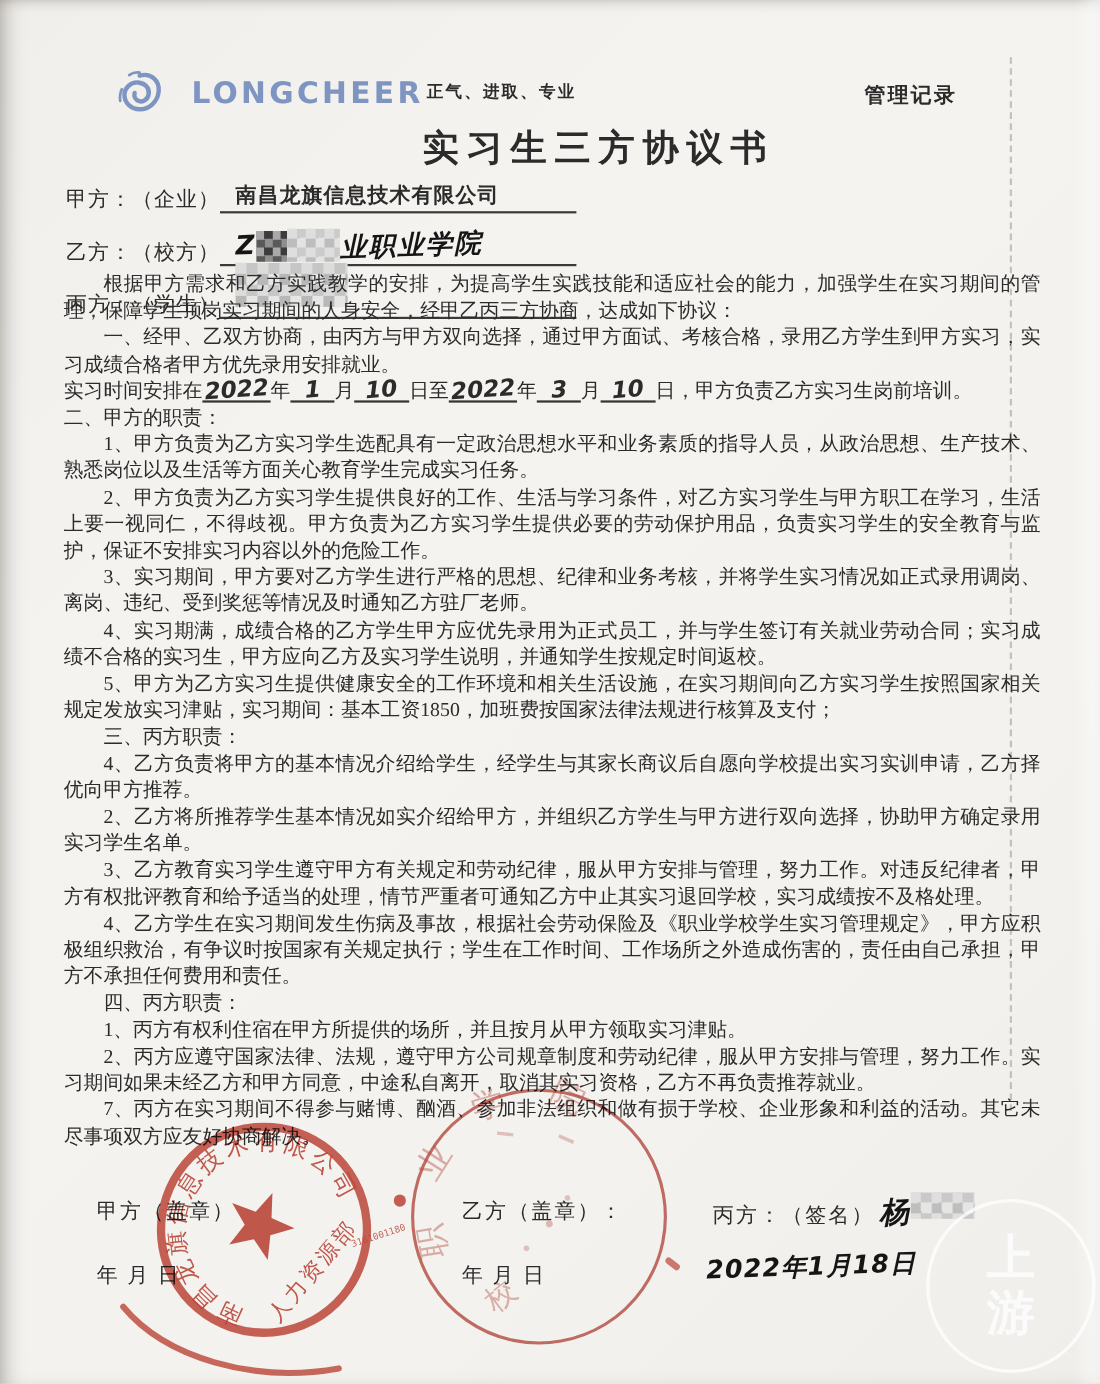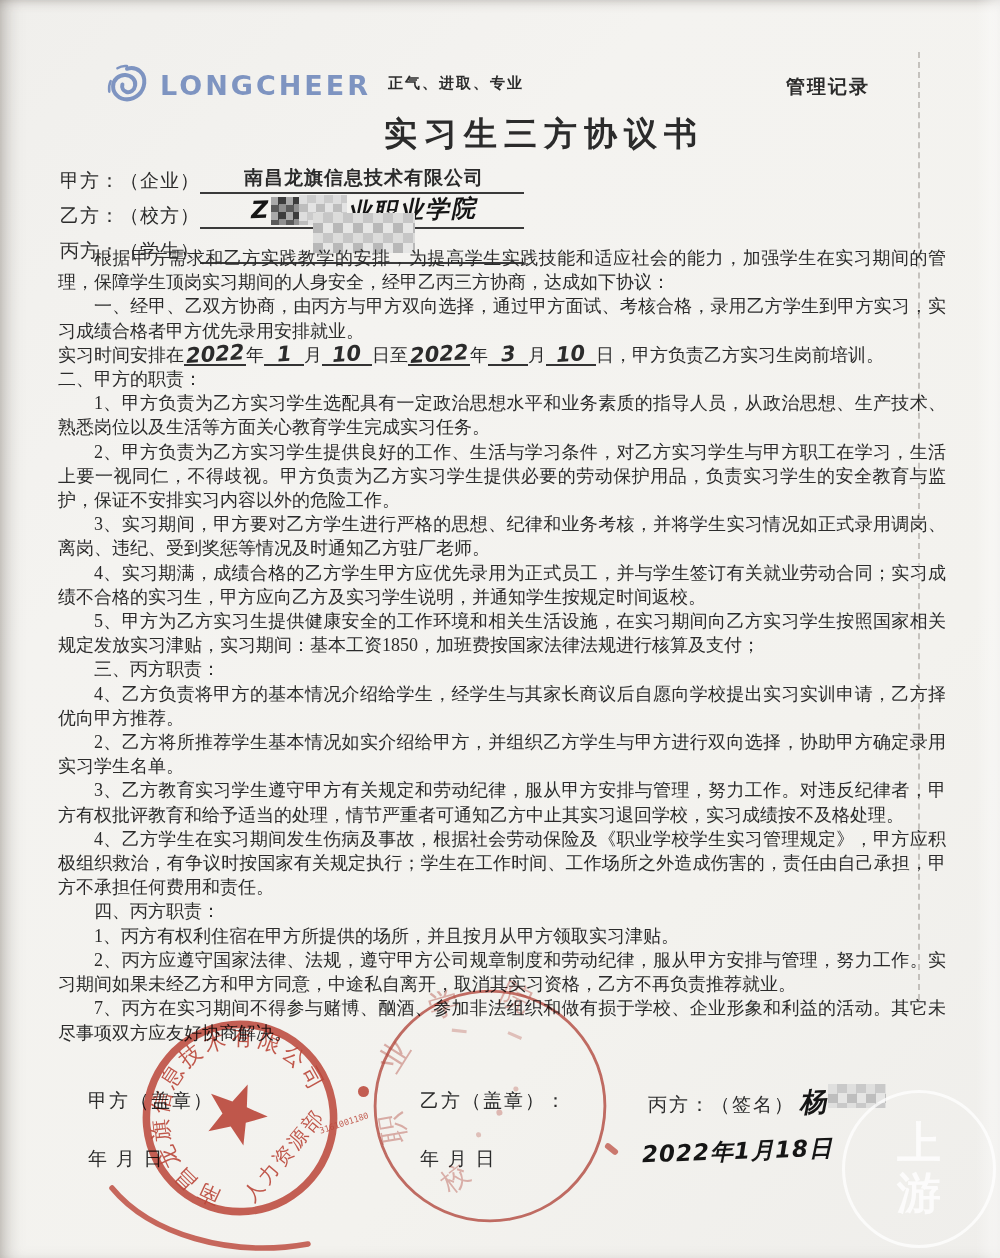--- a/index.html
+++ b/index.html
@@ -6,28 +6,28 @@
   body{width:1000px;height:1258px;background:#e9e7e4;}
   .paper{
     position:relative;width:1000px;height:1258px;overflow:hidden;
     background:linear-gradient(135deg,#f0efec 0%,#f4f3f0 30%,#f3f2ee 70%,#efeeeb 100%);
     font-family:"Liberation Serif","DejaVu Serif",serif;color:#2b2b2b;
     box-shadow:inset 14px 0 20px -12px rgba(95,88,80,.5),
                inset 0 8px 14px -10px rgba(95,88,80,.4),
                inset -6px 0 12px -8px rgba(120,112,100,.18);
   }
   
-  .logo{position:absolute;left:104px;top:62px;display:flex;align-items:center;gap:10px;color:#7e94c1;}
+  .logo{position:absolute;left:104px;top:62px;display:flex;align-items:center;gap:24px;color:#7e94c1;}
   .logo-text{font-family:"DejaVu Sans","Liberation Sans",sans-serif;font-size:27px;font-weight:bold;letter-spacing:3px;color:#7e94c1;}
   .motto{position:absolute;left:388px;top:74px;font-size:15px;font-weight:bold;letter-spacing:2px;}
   .record{position:absolute;left:786px;top:74px;font-size:19px;font-weight:bold;letter-spacing:2px;}
   .doc-title{position:absolute;top:112px;left:0;width:100%;text-align:center;font-size:33px;font-weight:bold;letter-spacing:7px;margin-left:44px;}
   
   .parties{position:absolute;left:60px;top:166px;font-size:19px;}
-  .party-row{display:flex;align-items:flex-end;height:28px;margin-bottom:7px;text-align:center;}
+  .party-row{display:flex;align-items:flex-end;height:28px;margin-bottom:20px;}
   .plabel{letter-spacing:1px;white-space:nowrap;}
   .pline{border-bottom:2px solid #3a3a3a;min-width:300px;padding:0 10px 1px 14px;white-space:nowrap;}
   .pline.company{font-weight:bold;letter-spacing:1px;}
   .hw{font-family:"DejaVu Sans","Liberation Sans",sans-serif;font-style:italic;font-weight:bold;color:#151515;}
   .hw-school{font-size:24px;display:inline-block;transform:rotate(-2deg);letter-spacing:2px;}
   .mosaic{display:inline-block;vertical-align:-7px;}
   .mosaic.dark{width:28px;height:28px;background:conic-gradient(#3c3c3c 90deg,#8f8f8f 90deg 180deg,#5a5a5a 180deg 270deg,#a9a9a9 270deg);background-size:15px 15px;}
   .mosaic.lite{width:48px;height:30px;background:conic-gradient(#cbcbcb 90deg,#e3e3e3 90deg 180deg,#bdbdbd 180deg 270deg,#dedede 270deg);background-size:17px 17px;}
   .mosaic.big{width:102px;height:40px;transform:translateY(-8px);background:conic-gradient(#c6c6c6 90deg,#e6e6e5 90deg 180deg,#b8b8b8 180deg 270deg,#dcdcdb 270deg);background-size:20px 20px;}
   .mosaic.sig{width:58px;height:24px;vertical-align:-3px;background:conic-gradient(#c9c9c9 90deg,#e5e5e4 90deg 180deg,#bebebe 180deg 270deg,#dfdfde 270deg);background-size:19px 19px;}

